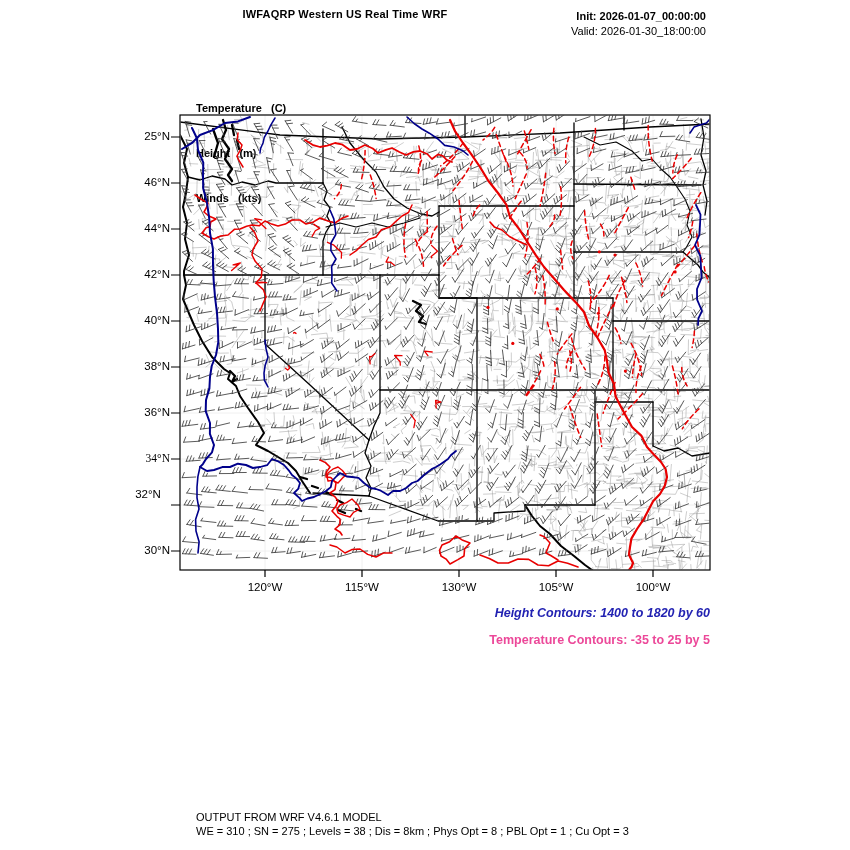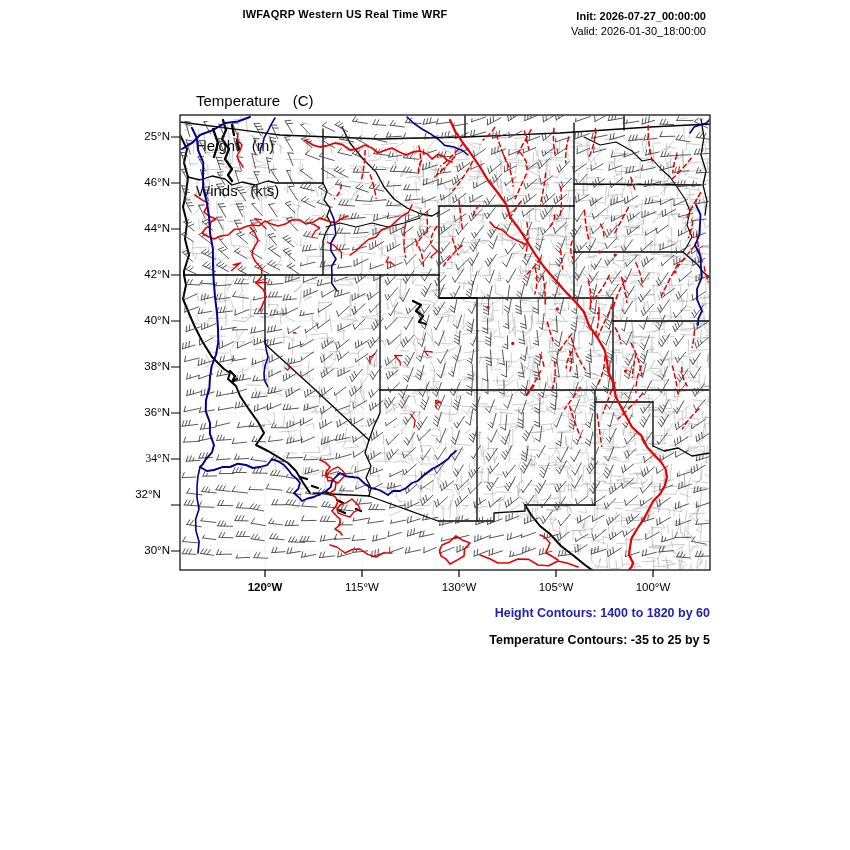--- a/index.html
+++ b/index.html
@@ -2,33 +2,33 @@
 <html><head>
 <meta charset="utf-8">
 <style>
   html,body{margin:0;padding:0;background:#fff;}
   body{width:850px;height:850px;position:relative;overflow:hidden;
        font-family:"Liberation Sans",sans-serif;color:#000;}
   .abs{position:absolute;}
   #title{left:150px;top:8px;width:390px;text-align:center;font-size:11px;font-weight:bold;letter-spacing:.2px;}
   #init{left:470px;top:10px;width:236px;text-align:right;font-size:11px;font-weight:bold;}
   #valid{left:470px;top:25px;width:236px;text-align:right;font-size:11px;}
-  #legend{left:196px;top:63px;font-size:15px;line-height:15px;white-space:pre;}
+  #legend{left:196px;top:71px;font-size:11px;line-height:15px;white-space:pre;font-weight:bold;}
   #mapwrap{left:166px;top:111px;width:558px;height:470px;}
   .latlab{position:absolute;width:44px;text-align:right;font-size:11.5px;}
   .lonlab{position:absolute;width:70px;text-align:center;font-size:11.5px;}
   #hc{left:400px;top:606px;width:310px;text-align:right;font-size:12.5px;font-weight:bold;}
   #tc{left:400px;top:633px;width:310px;text-align:right;font-size:12.5px;font-weight:bold;}
   #footer{left:196px;top:810px;font-size:11px;line-height:14px;}
 </style>
 </head>
 <body>
 
 <div class="abs" id="title">IWFAQRP Western US Real Time WRF</div>
-<div class="abs" id="init">Init: 2026-07-27_00:00:00</div>
+<div class="abs" id="init">Init: 2026-01-07_00:00:00</div>
 <div class="abs" id="valid">Valid: 2026-01-30_18:00:00</div>
 
 <div class="abs" id="legend">
   <div>Temperature   (C)</div>
   <div>Height   (m)</div>
   <div>Winds   (kts)</div>
 </div>
 
 <div class="abs" id="mapwrap"><svg xmlns="http://www.w3.org/2000/svg" width="558" height="470" viewBox="-14 -4 558 470">
       <defs>
@@ -133,24 +133,26 @@
     <div class="latlab" style="left: 126px; top: 130px;">25°N</div>
     <div class="latlab" style="left: 126px; top: 176px;">46°N</div>
     <div class="latlab" style="left: 126px; top: 222px;">44°N</div>
     <div class="latlab" style="left: 126px; top: 268px;">42°N</div>
     <div class="latlab" style="left: 126px; top: 314px;">40°N</div>
     <div class="latlab" style="left: 126px; top: 360px;">38°N</div>
     <div class="latlab" style="left: 126px; top: 406px;">36°N</div>
     <div class="latlab" style="left: 126px; top: 452px; font-family: Liberation Serif, serif;">34°N</div>
     <div class="latlab" style="left: 126px; top: 488px; text-align: center;">32°N</div>
     <div class="latlab" style="left: 126px; top: 544px;">30°N</div>
-    <div class="lonlab" style="left: 230px; top: 581px; font-weight: bold;">120°W</div>
+    <div class="lonlab" style="left: 230px; top: 581px;">120°W</div>
     <div class="lonlab" style="left: 327px; top: 581px;">115°W</div>
     <div class="lonlab" style="left: 424px; top: 581px;">130°W</div>
     <div class="lonlab" style="left: 521px; top: 581px;">105°W</div>
     <div class="lonlab" style="left: 618px; top: 581px;">100°W</div>
   </div>
 
-<div class="abs" id="hc" style="color: rgb(34, 34, 178);">Height Contours: 1400 to 1820 by 60</div>
-<div class="abs" id="tc" style="color: #000000;">Temperature Contours: -35 to 25 by 5</div>
+<div class="abs" id="hc" style="color: rgb(34, 34, 178); font-style: italic;">Height Contours: 1400 to 1820 by 60</div>
+<div class="abs" id="tc" style="color: #ec4899;">Temperature Contours: -35 to 25 by 5</div>
 
 <div class="abs" id="footer">
+  <div>OUTPUT FROM WRF V4.6.1 MODEL</div>
+  <div>WE = 310 ; SN = 275 ; Levels = 38 ; Dis = 8km ; Phys Opt = 8 ; PBL Opt = 1 ; Cu Opt = 3</div>
 </div>
 
 </body></html>

